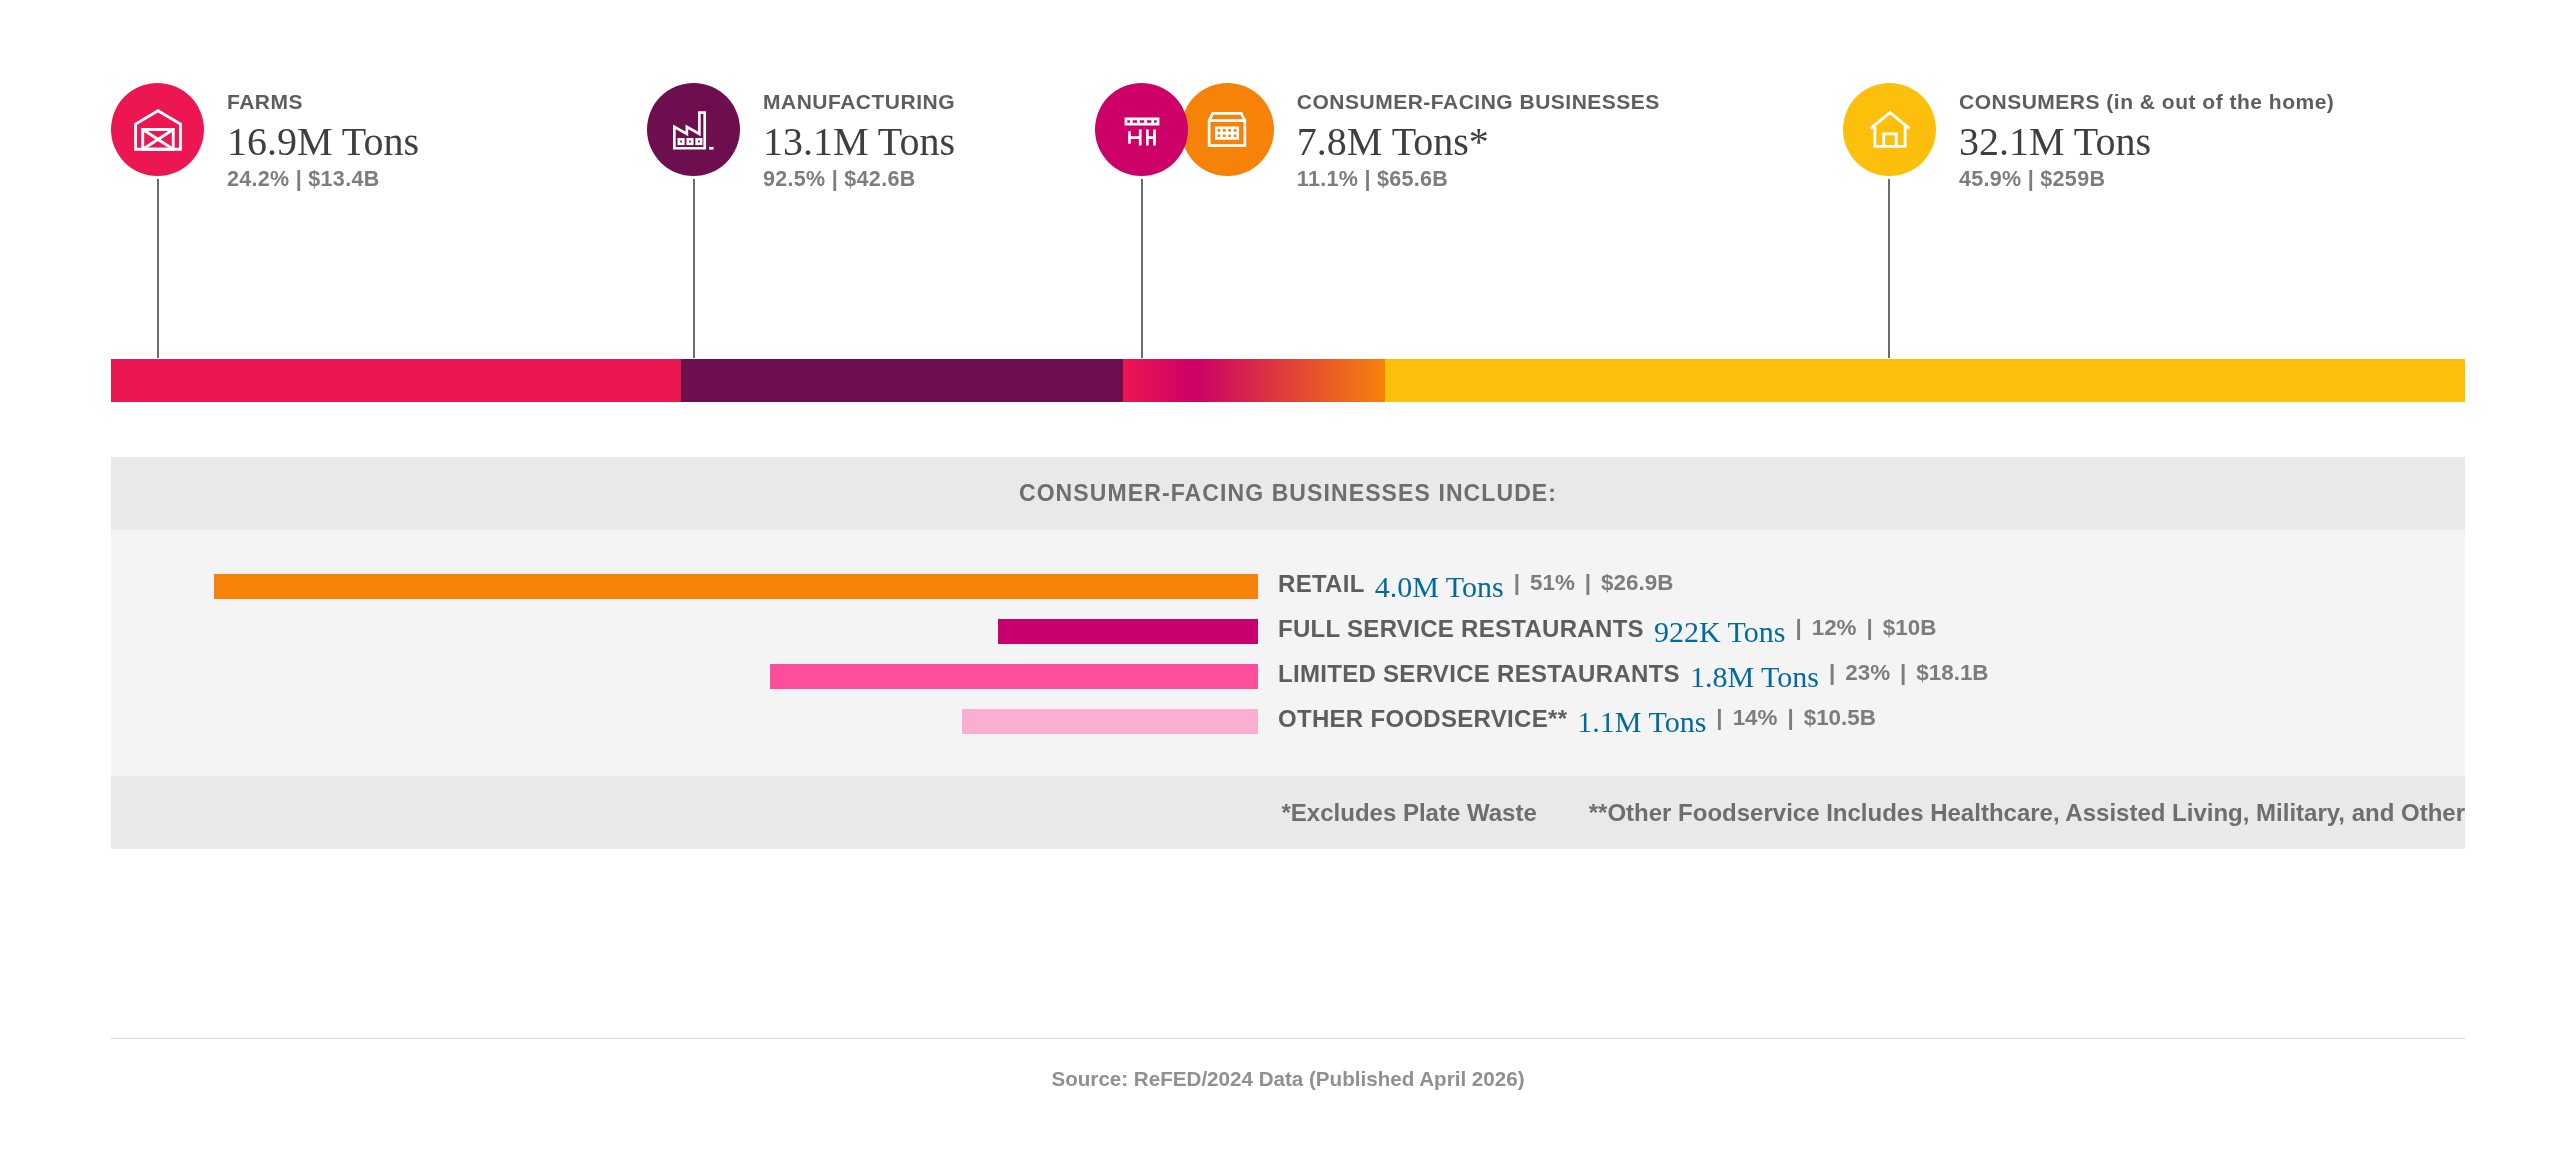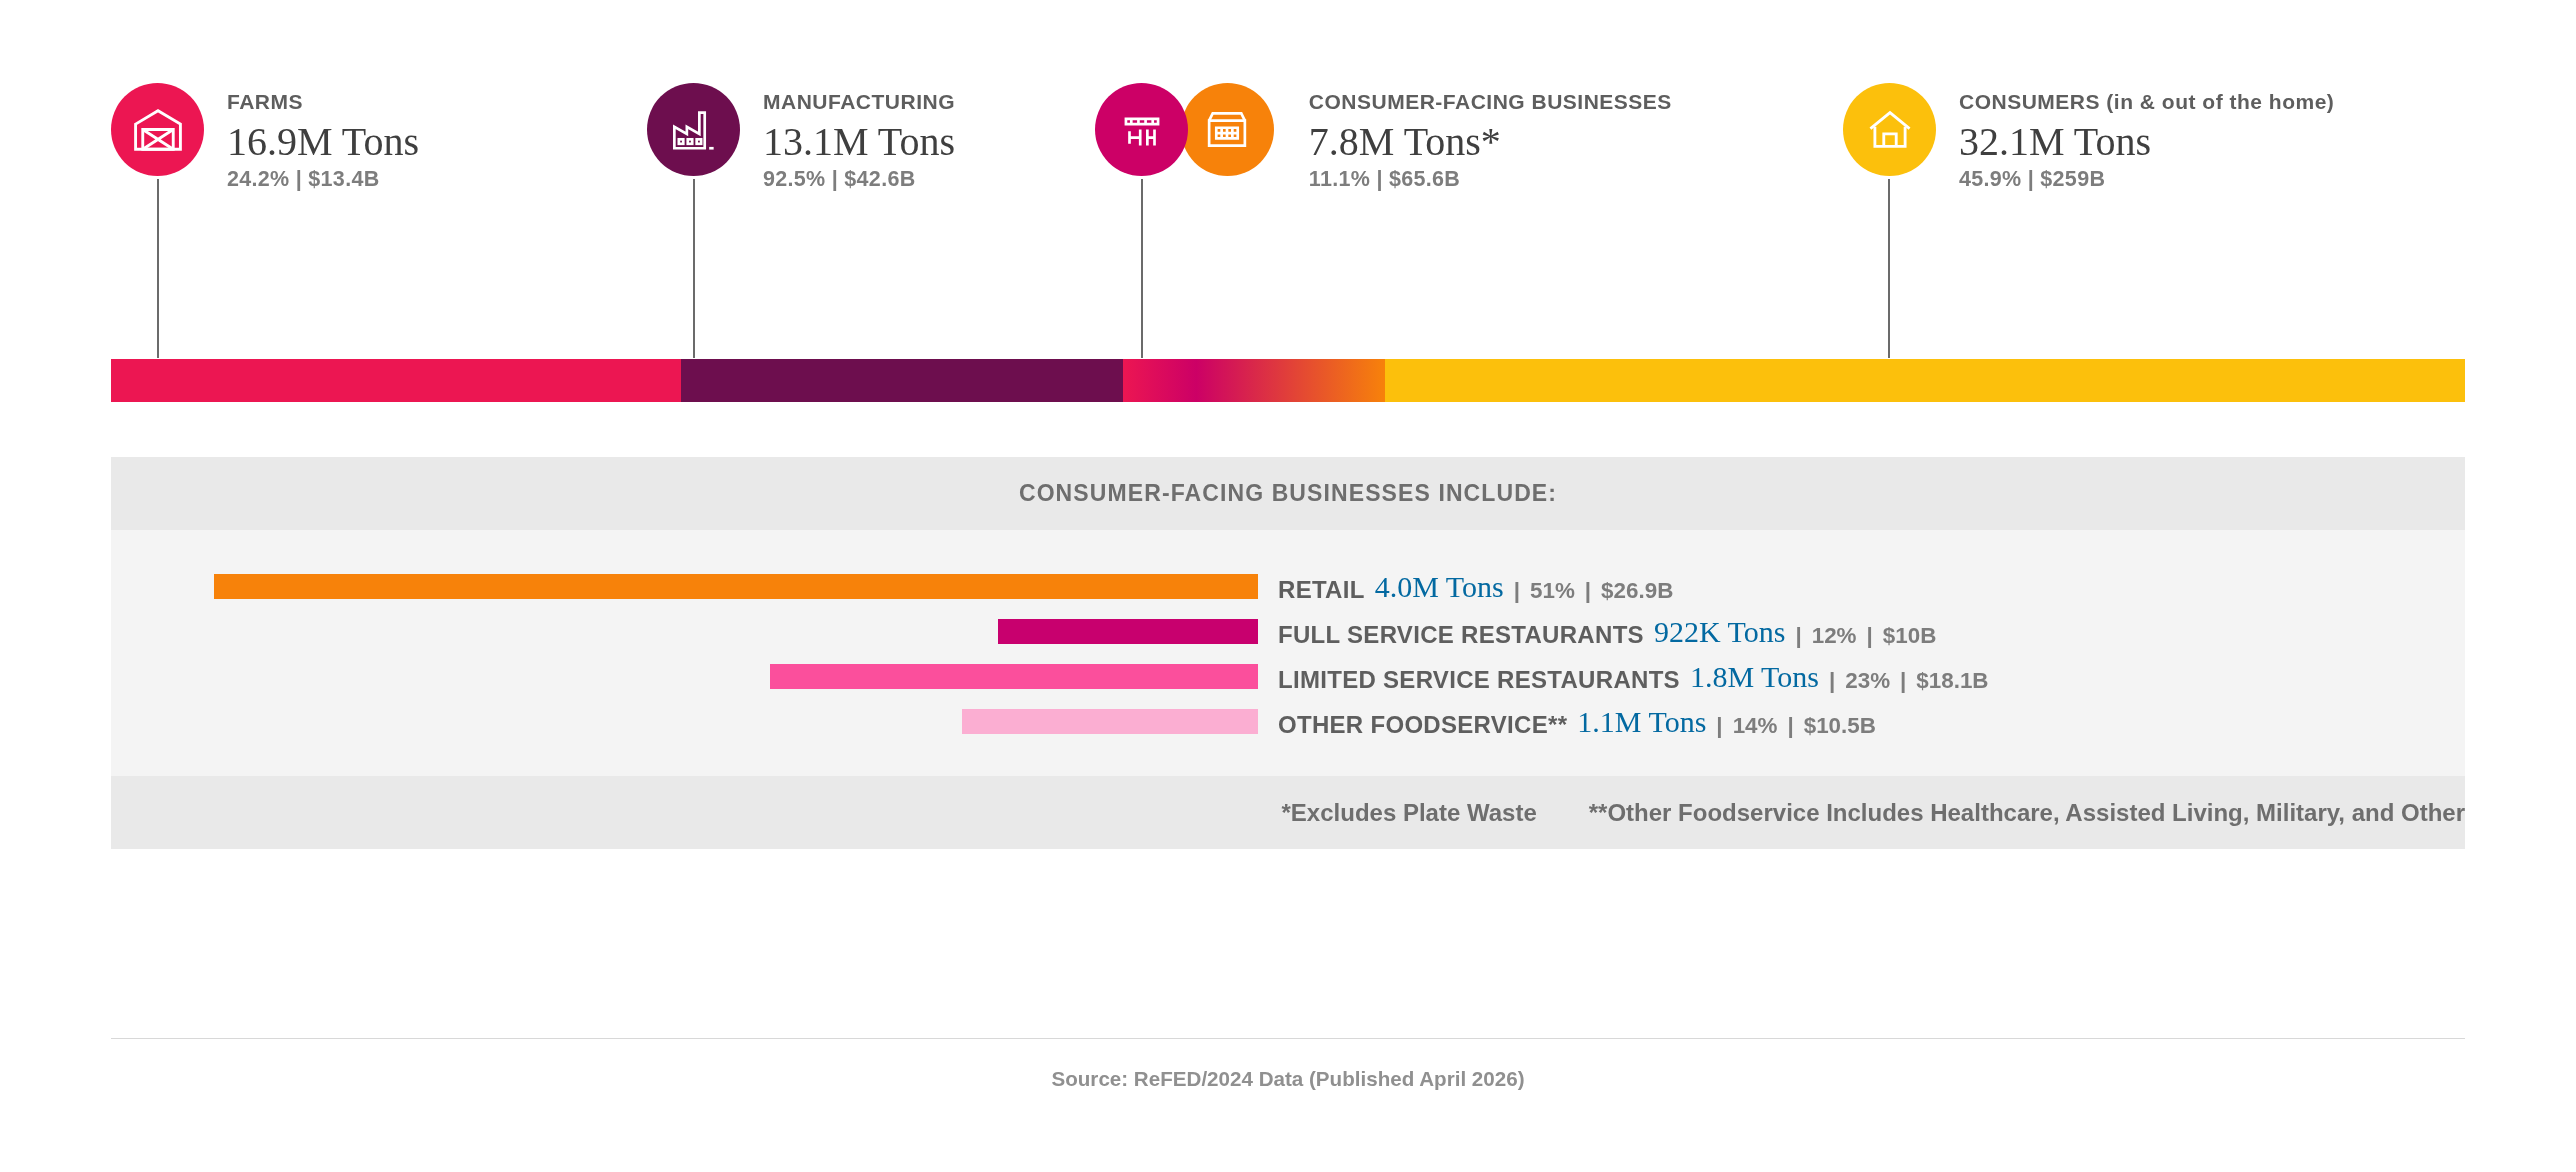--- a/index.html
+++ b/index.html
@@ -157,21 +157,21 @@
     justify-content: flex-end;
     padding-right: 0;
   }
   .row .bar {
     height: 25px;
   }
   .row .rowlabel {
     margin-left: 20px;
     white-space: nowrap;
     display: flex;
-    align-items: flex-end;
+    align-items: flex-start;
     gap: 10px;
   }
   .rl-name {
     font-size: 24px;
     font-weight: bold;
     color: #5e5e5e;
     letter-spacing: 0.3px;
   }
   .rl-tons {
     font-family: "Liberation Serif", serif;
@@ -259,21 +259,21 @@
           <div class="stage-name">MANUFACTURING</div>
           <div class="stage-tons">13.1M Tons</div>
           <div class="stage-sub">
             <span>92.5%</span>
             <span>|</span>
             <span>$42.6B</span>
           </div>
         </div>
       </div>
 
-      <div class="stage-block" style="left:984px; top:29px;gap:12px;">
+      <div class="stage-block" style="left:984px; top:29px;">
         <div class="stage-badge pair">
           <div class="sub left" style="background:#cc0066;">
             <svg width="50" height="43" viewBox="0 0 56 48" fill="none" stroke="#ffffff" stroke-width="3">
               <path d="M10 12 L46 12 L46 18 L10 18 Z"></path>
               <path d="M16 12 L16 18 M24 12 L24 18 M32 12 L32 18 M40 12 L40 18"></path>
               <path d="M14 26 L14 40 M14 33 L26 33 M26 24 L26 42"></path>
               <path d="M34 24 L34 42 M42 24 L42 42 M34 33 L42 33"></path>
             </svg>
           </div>
           <div class="sub right" style="background:#f7820a;">

